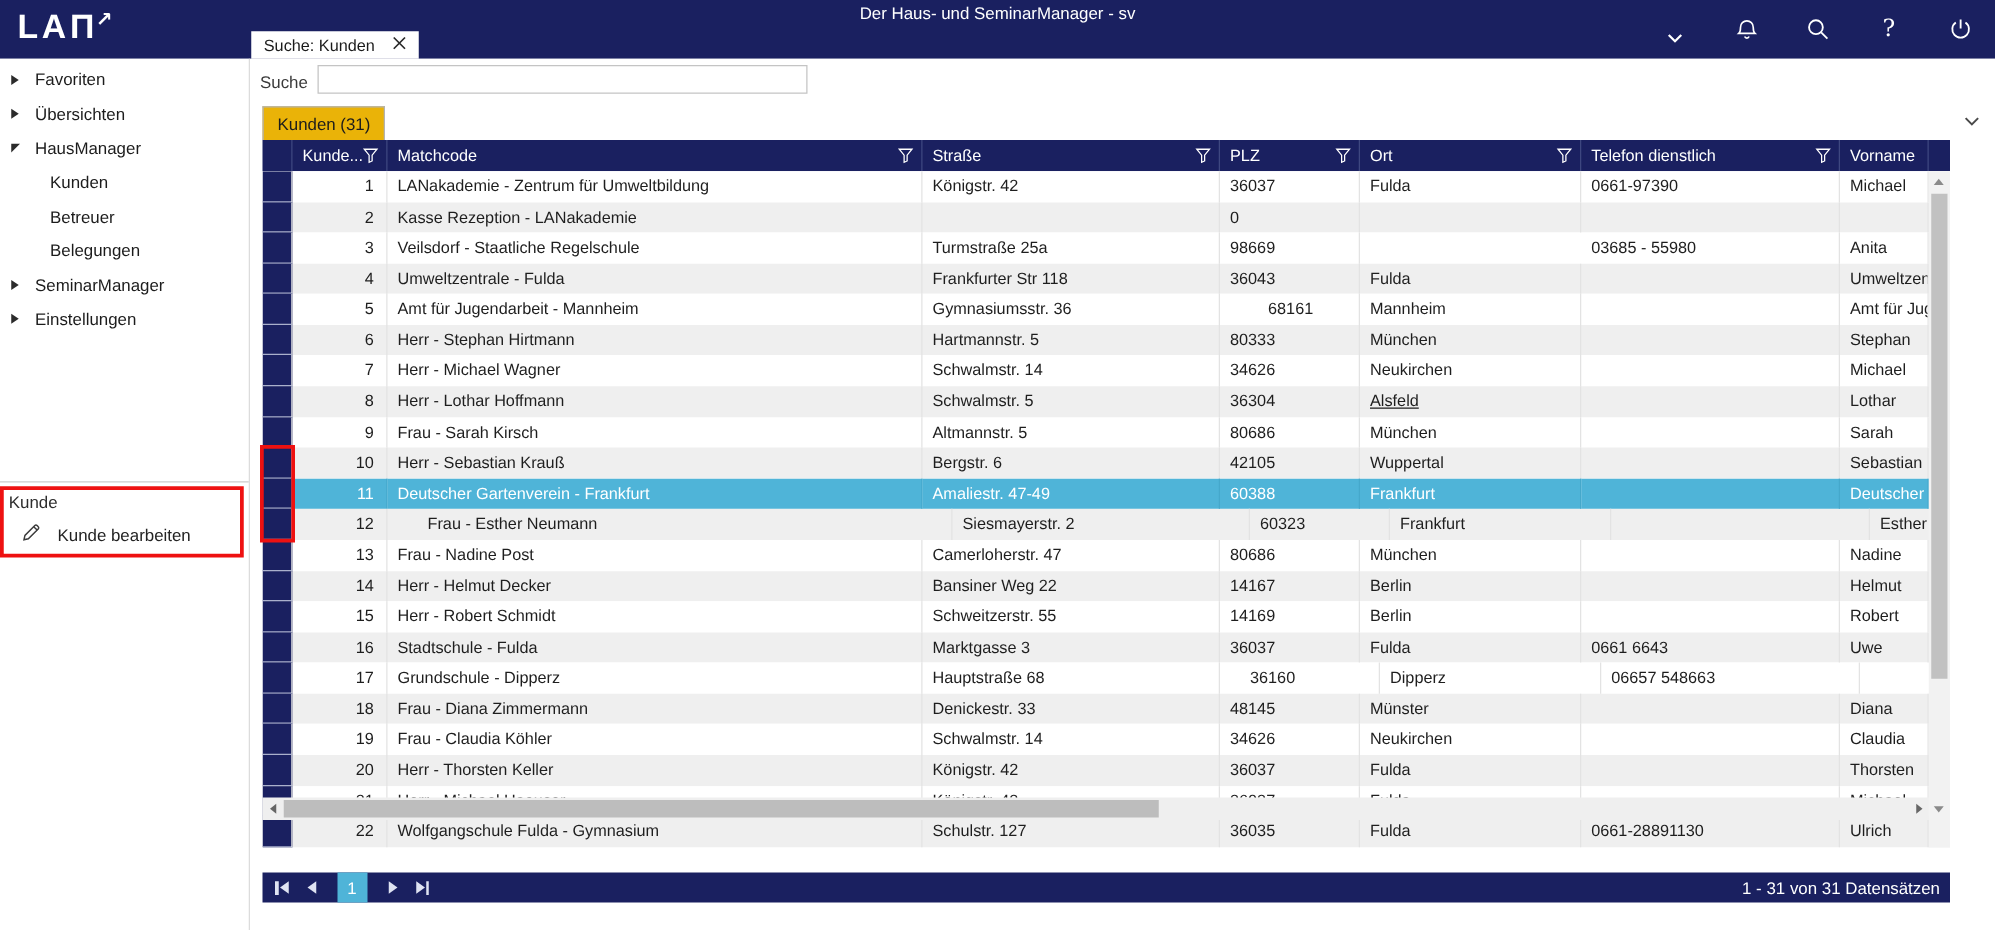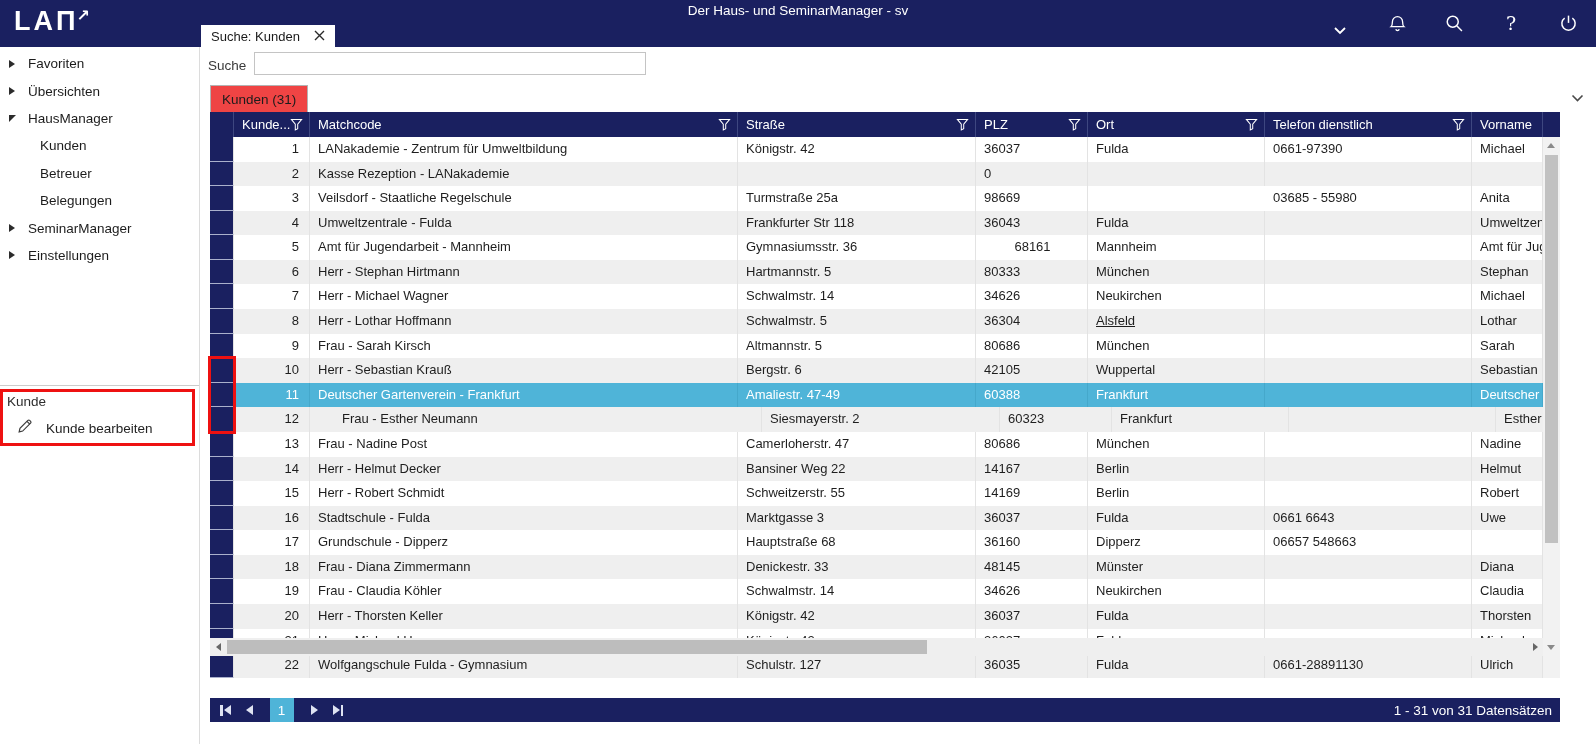--- a/index.html
+++ b/index.html
@@ -39,21 +39,21 @@
   .kunde-action { position:absolute; left:13px; top:25px; display:flex; align-items:center; gap:12px;
     cursor:pointer; }
   .kunde-action .lbl { font-size:13.5px; color:#232323; }
 
   
   .main { position:absolute; left:200px; top:47px; width:1396px; height:697px; background:#fff; }
   .search-label { position:absolute; left:8px; top:11px; font-size:13.5px; color:#3a3a3a; }
   .search-input { position:absolute; left:54px; top:5px; width:392px; height:23px;
     border:1px solid #c4c4c4; font-size:13px; padding:0 6px; outline:none;
     font-family:"Liberation Sans","DejaVu Sans",sans-serif; }
-  .results-tab { position:absolute; left:10px; top:38px; height:27px; background:#ef4444;
+  .results-tab { position:absolute; left:10px; top:38px; height:27px; background:#eab308;
     border:1px solid #b3b3b3; border-bottom:none; display:flex; align-items:center;
     padding:0 11px; font-size:13.5px; color:#1c1c1c; cursor:pointer; }
   .collapse-chevron { position:absolute; right:12px; top:41px; cursor:pointer; }
 
   
   .grid { position:absolute; left:10px; top:65px; width:1350px; height:566px; }
   .ghead { display:flex; height:25px; background:#1a2060; }
   .hcell { display:flex; align-items:center; justify-content:space-between; padding:0 6px 0 8px;
     color:#fff; font-size:13px; border-right:1px solid #3e4780; overflow:hidden; white-space:nowrap;
     cursor:pointer; flex:none; }
@@ -403,21 +403,21 @@
           <div class="tcell" style="width: 112px;">36037</div>
           <div class="tcell" style="width: 177px;">Fulda</div>
           <div class="tcell" style="width: 207px;">0661 6643</div>
           <div class="tcell" style="width: 71px;">Uwe</div>
         </div>
         <div class="trow odd">
           <div class="tcell selcell" style="width: 24px;"></div>
           <div class="tcell num" style="width: 76px;">17</div>
           <div class="tcell" style="width: 428px;">Grundschule - Dipperz</div>
           <div class="tcell" style="width: 238px;">Hauptstraße 68</div>
-          <div class="tcell" style="width: 112px;">36160</div>
+          <div class="tcell" style="width: 112px; margin-left: 16px;">36160</div>
           <div class="tcell" style="width: 177px;">Dipperz</div>
           <div class="tcell" style="width: 207px;">06657 548663</div>
           <div class="tcell" style="width: 71px;"></div>
         </div>
         <div class="trow even">
           <div class="tcell selcell" style="width: 24px;"></div>
           <div class="tcell num" style="width: 76px;">18</div>
           <div class="tcell" style="width: 428px;">Frau - Diana Zimmermann</div>
           <div class="tcell" style="width: 238px;">Denickestr. 33</div>
           <div class="tcell" style="width: 112px;">48145</div>

